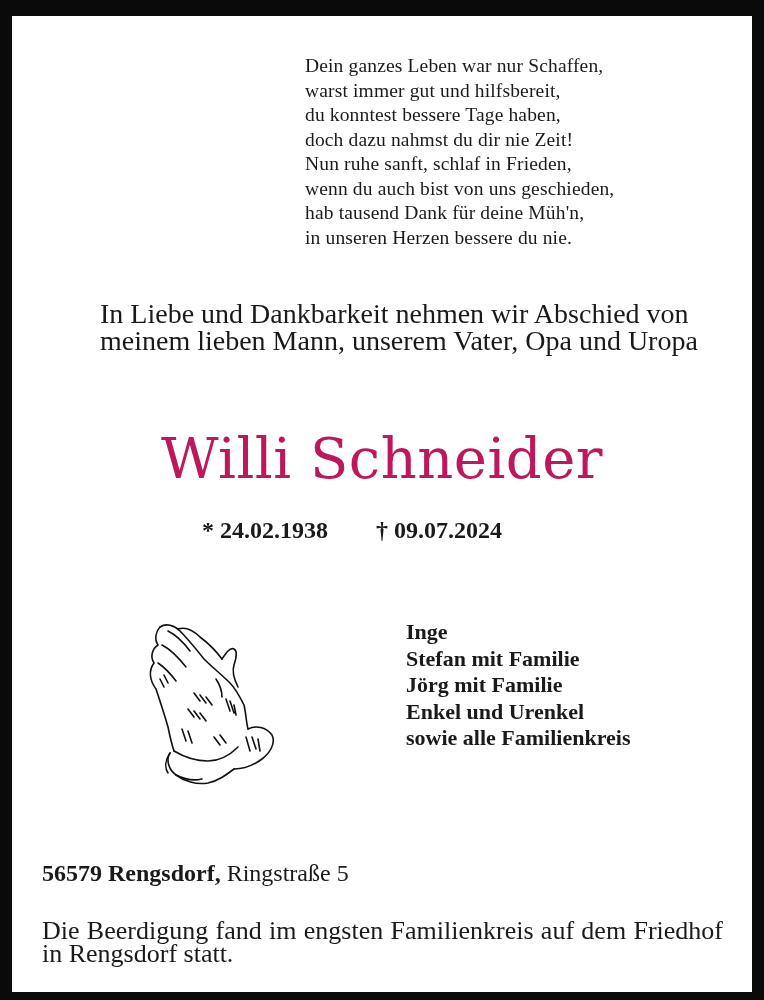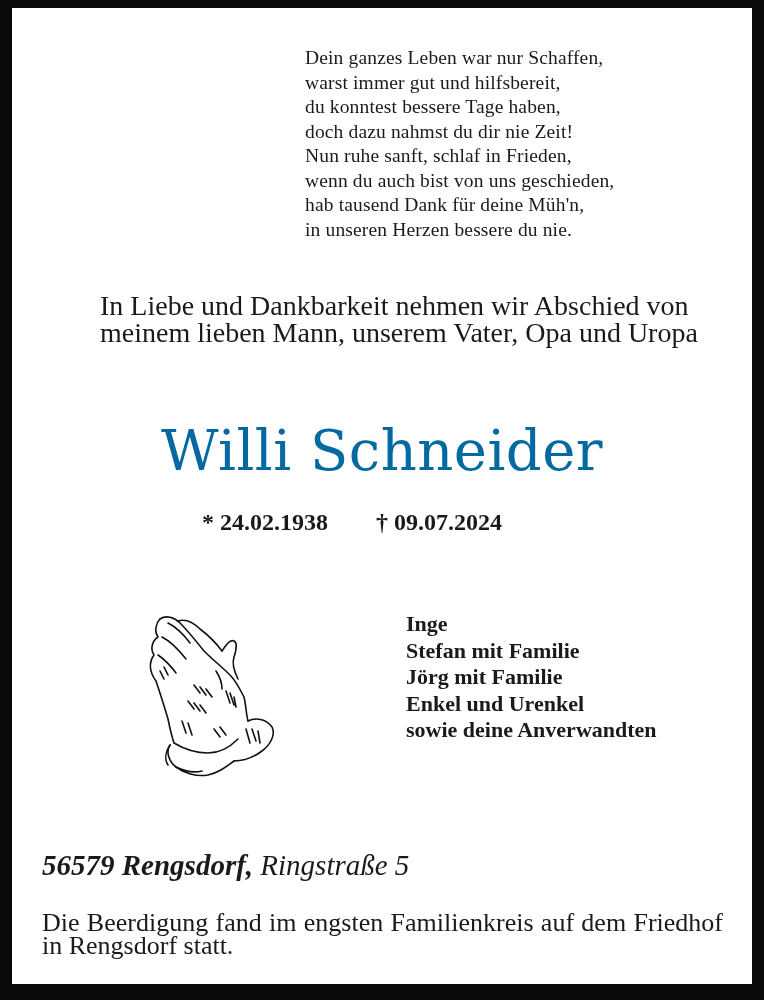--- a/index.html
+++ b/index.html
@@ -3,63 +3,63 @@
   <meta charset="utf-8">
   <style>
     html, body { margin: 0; padding: 0; }
     body {
       width: 764px; height: 1000px; background: #0a0a0a;
       position: relative; overflow: hidden;
       font-family: "DejaVu Serif", "Liberation Serif", serif;
       color: #1a1a1a;
     }
     .page {
-      position: absolute; left: 12px; top: 8px; width: 740px; height: 976px;
+      position: absolute; left: 12px; top: 16px; width: 740px; height: 976px;
       background: #ffffff;
     }
     .poem {
       position: absolute; left: 293px; top: 38px;
       font-family: "Liberation Serif", serif;
       font-size: 19.5px; line-height: 24.5px; letter-spacing: 0.15px;
     }
     .poem div { white-space: nowrap; }
     .intro {
       position: absolute; left: 88px; top: 284px;
       font-family: "Liberation Serif", serif;
       font-size: 28px; line-height: 27px;
       white-space: nowrap;
     }
     .name {
       position: absolute; left: 0; width: 740px; top: 410px;
       text-align: center;
       font-family: "DejaVu Serif", serif;
       font-size: 56px; line-height: 66px;
       letter-spacing: 0.5px;
-      color: #0369a1;
+      color: #be185d;
     }
     .dates {
       position: absolute; left: 190px; top: 500px;
       font-family: "Liberation Serif", serif; font-weight: bold;
       font-size: 24px; line-height: 28px; white-space: nowrap;
     }
     .dates span { display: inline-block; }
     .dates .death { margin-left: 42px; }
     .hands {
       position: absolute; left: 118px; top: 593px; width: 150px; height: 182px;
     }
     .mourners {
       position: absolute; left: 394px; top: 603px;
       font-family: "Liberation Serif", serif;
     }
     .mourners .lead { font-size: 22px; line-height: 28px; margin-bottom: 4px; white-space: nowrap; }
     .mourners .names div { font-weight: bold; font-size: 22px; line-height: 26.5px; white-space: nowrap; }
     .address {
       position: absolute; left: 30px; top: 843px;
       font-family: "Liberation Serif", serif;
-      font-size: 29px; line-height: 28px; white-space: nowrap; font-style: italic;
+      font-size: 24px; line-height: 28px; white-space: nowrap;
     }
     .address .city { font-weight: bold; }
     .funeral {
       position: absolute; left: 30px; top: 903px; width: 681px;
       font-family: "Liberation Serif", serif;
       font-size: 26px; line-height: 23px;
       text-align: justify; text-align-last: left;
     }
   </style>
 </head>
@@ -117,21 +117,21 @@
       <path d="M86 70 C90 76 92 82 92 88"></path>
     </svg>
   </div>
 
   <div class="mourners">
     <div class="names">
       <div>Inge</div>
       <div>Stefan mit Familie</div>
       <div>Jörg mit Familie</div>
       <div>Enkel und Urenkel</div>
-      <div>sowie deine Anverwandten</div>
+      <div>sowie alle Familienkreis</div>
     </div>
   </div>
 
   <div class="address">
     <span class="city">56579 Rengsdorf,</span>
     <span class="street">Ringstraße 5</span>
   </div>
 
   <div class="funeral">Die Beerdigung fand im engsten Familienkreis auf dem Friedhof in Rengsdorf statt.</div>
 

